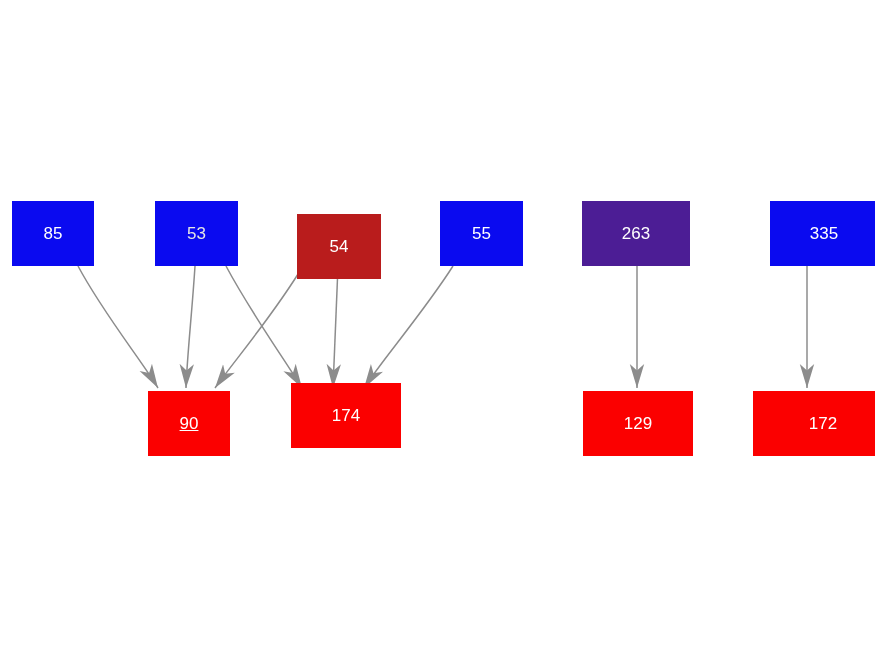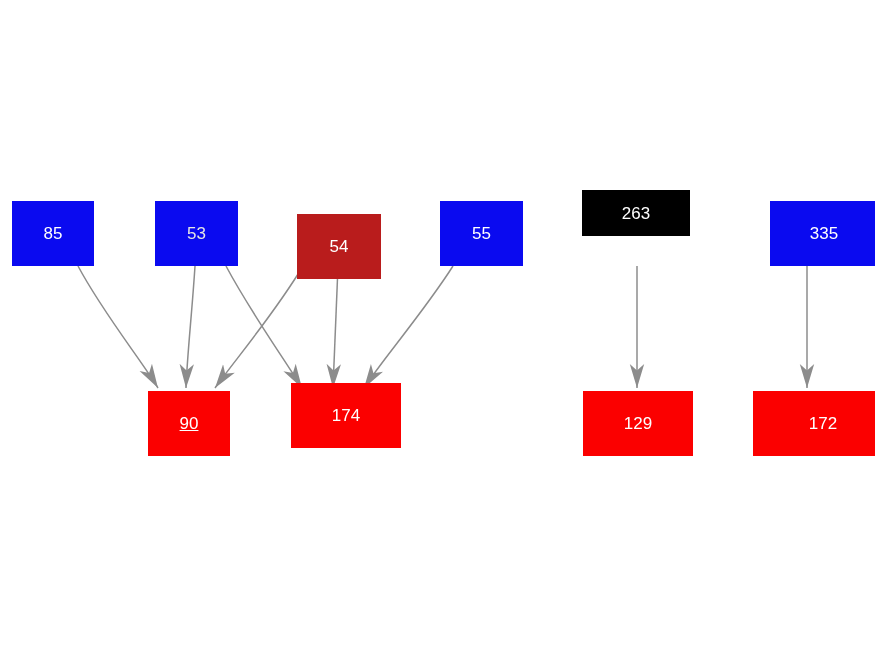--- a/index.html
+++ b/index.html
@@ -56,20 +56,20 @@
         <path class="edge" d="M453,266 C423,313 382,360 364,388" stroke="#8c8c8c" marker-end="url(#arrowhead)"></path>
         <path class="edge" d="M637,266 C637,307 637,347 637,388" stroke="#8c8c8c" marker-end="url(#arrowhead)"></path>
         <path class="edge" d="M807,266 C807,307 807,347 807,388" stroke="#8c8c8c" marker-end="url(#arrowhead)"></path>
       </g>
   </svg>
   <div id="node-layer">
       <div class="node" style="left: 12px; top: 201px; width: 82px; height: 65px; background: rgb(10, 10, 240); color: rgb(255, 255, 255);">85</div>
       <div class="node" style="left: 155px; top: 201px; width: 83px; height: 65px; background: rgb(10, 10, 240); color: #e5e5e5;">53</div>
       <div class="node" style="left: 297px; top: 201px; width: 84px; height: 65px; background: #b91c1c; color: rgb(255, 255, 255); margin-top: 13px;">54</div>
       <div class="node" style="left: 440px; top: 201px; width: 83px; height: 65px; background: rgb(10, 10, 240); color: rgb(255, 255, 255);">55</div>
-      <div class="node" style="left: 582px; top: 190px; width: 108px; height: 46px; background: #000000; color: rgb(255, 255, 255);">263</div>
+      <div class="node" style="left: 582px; top: 201px; width: 108px; height: 65px; background: #4c1d95; color: rgb(255, 255, 255);">263</div>
       <div class="node" style="left: 753px; top: 201px; width: 108px; height: 65px; background: rgb(10, 10, 240); color: rgb(255, 255, 255); margin-left: 17px;">335</div>
       <div class="node" style="left: 148px; top: 391px; width: 82px; height: 65px; background: rgb(251, 0, 0); color: rgb(255, 255, 255); text-decoration: underline;">90</div>
       <div class="node" style="left: 291px; top: 383px; width: 110px; height: 65px; background: rgb(251, 0, 0); color: rgb(255, 255, 255);">174</div>
       <div class="node" style="left: 583px; top: 391px; width: 110px; height: 65px; background: rgb(251, 0, 0); color: rgb(255, 255, 255);">129</div>
       <div class="node" style="left: 753px; top: 391px; width: 108px; height: 65px; background: rgb(251, 0, 0); color: rgb(255, 255, 255); padding-left: 16px;">172</div>
     </div>
 </div>
 
 </body></html>

